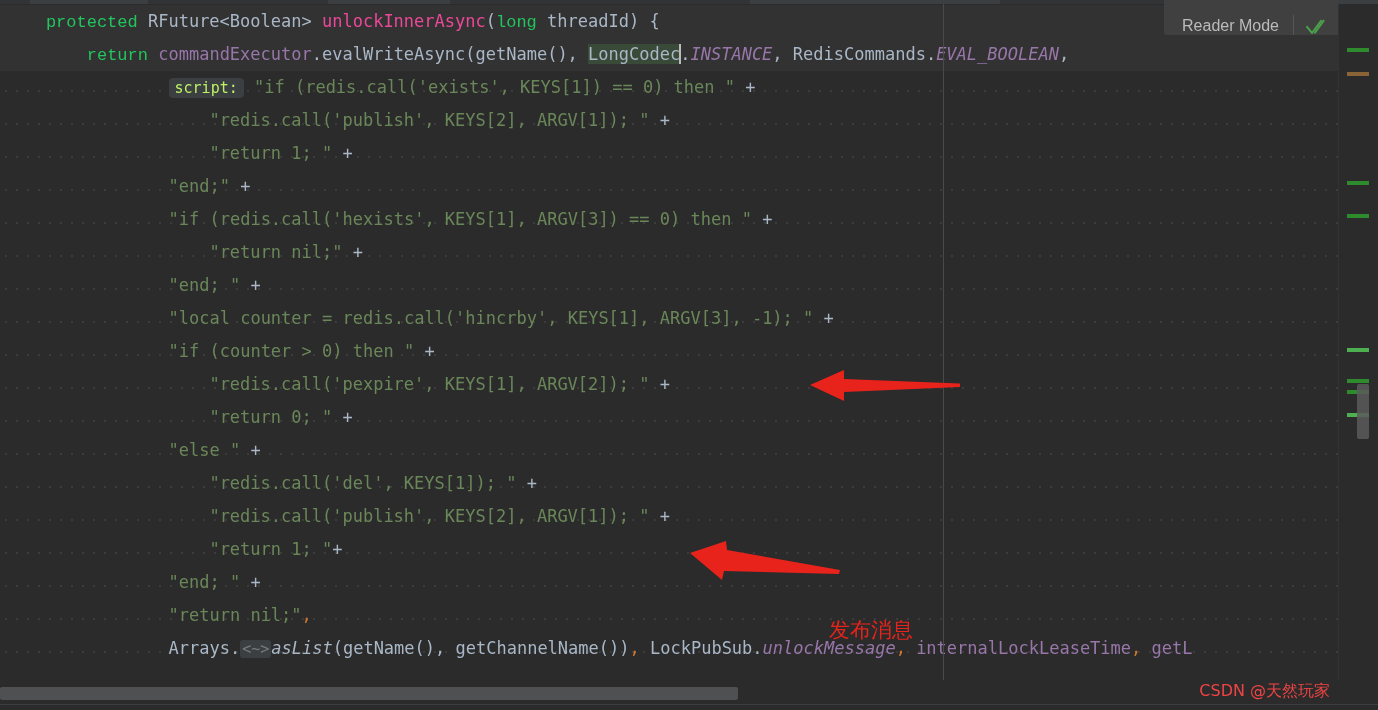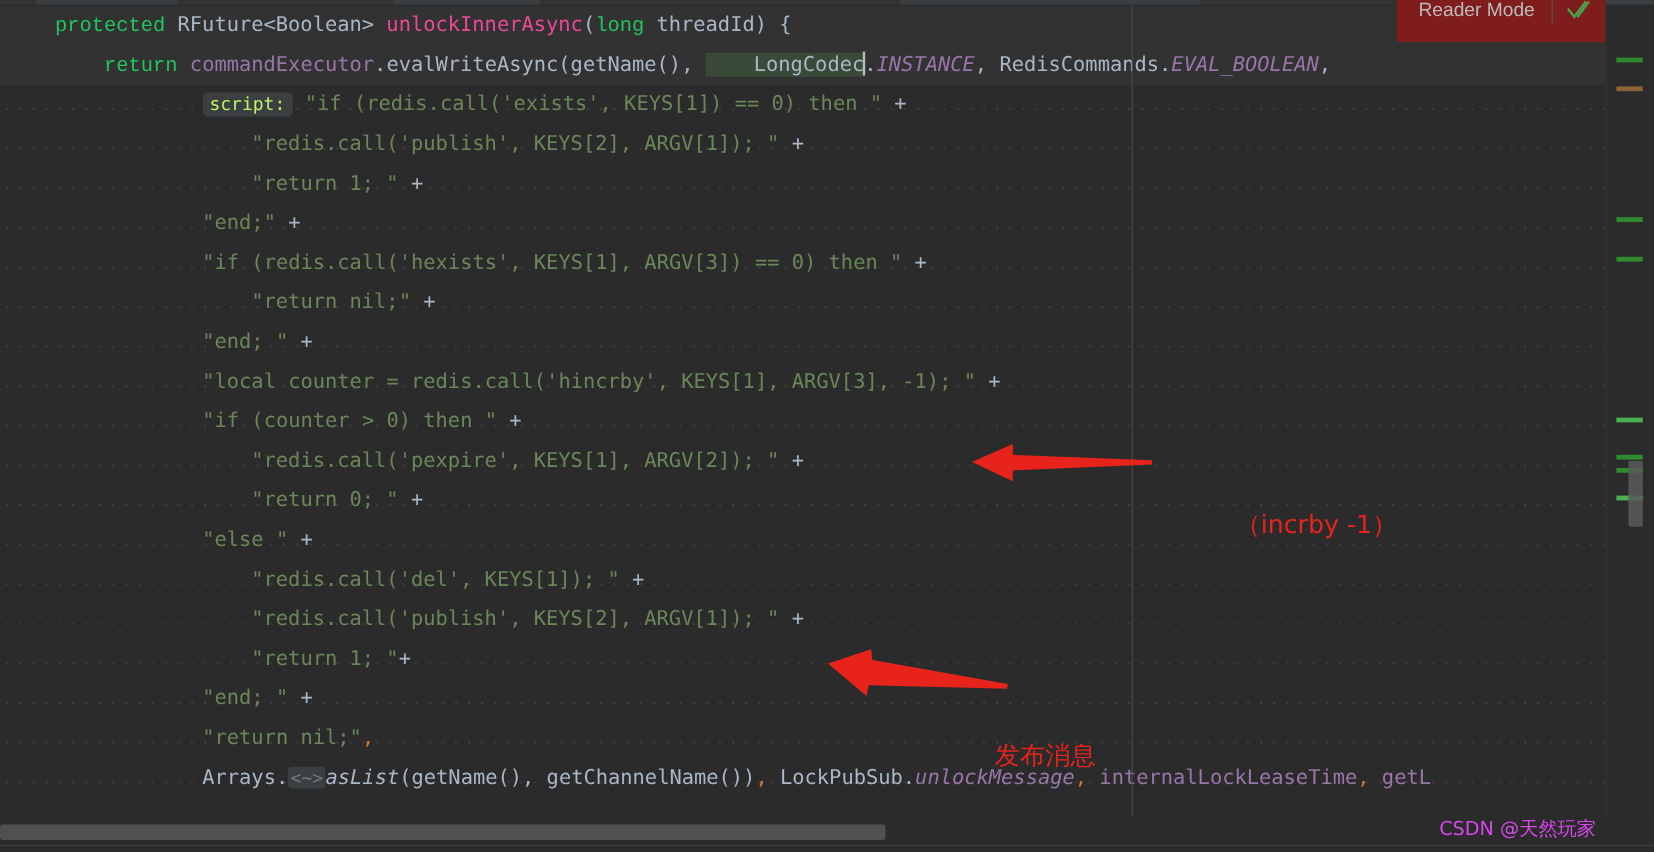--- a/index.html
+++ b/index.html
@@ -57,21 +57,21 @@
   .method  { color: #ec4899; }
   .field   { color: #9876aa; }
   .str     { color: #6a8759; }
   .plain   { color: #a9b7c6; }
   .statfld { color: #9876aa; font-style: italic; }
   .statmth { color: #a9b7c6; font-style: italic; }
   .punc    { color: #cc7832; }
   .plus    { color: #a9b7c6; }
 
   
-  .sel-hl { background: #3a4a38; padding-left: 40px; }
+  .sel-hl { background: #3a4a38; }
   .caret {
     display: inline-block; width: 2px; height: 20px; background: #bbbbbb;
     vertical-align: -4px; margin: 0 -1px;
   }
 
   
   .inlay {
     background: #3b3f41; color: #bef264;
     border-radius: 4px; padding: 1px 6px; font-size: 15px;
     font-style: normal;
@@ -83,22 +83,22 @@
 
   
   .ruler {
     position: absolute; left: 943px; top: 4px; width: 1px; height: 676px;
     background: #4a4a4a;
   }
 
   
   .reader-widget {
     position: absolute; right: 40px; top: 0px;
-    height: 35px; display: flex; align-items: flex-start;
-    background: #7f1d1d;
+    height: 35px; display: flex; align-items: flex-end;
+    background: #404040;
     padding: 0 0 0 18px;
     border-radius: 0 0 0 3px;
   }
   .reader-label {
     font-family: "Liberation Sans", sans-serif;
     font-size: 16px; color: #bbbbbb; padding-right: 14px;
   }
   .reader-sep { width: 1px; height: 20px; background: #555; }
   .reader-check { padding: 0 10px 0 12px; display: flex; align-items: center; }
 
@@ -137,21 +137,21 @@
     position: absolute;
     font-family: "DejaVu Sans", "Liberation Sans", sans-serif;
     color: #e8231c; font-size: 21px; line-height: 29px;
     white-space: pre;
   }
 
   
   .watermark {
     position: absolute; right: 48px; bottom: 8px;
     font-family: "DejaVu Sans", "Liberation Sans", sans-serif;
-    font-size: 16px; color: #d946ef; white-space: pre;
+    font-size: 16px; color: #ef4444; white-space: pre;
   }
 </style>
 </head>
 <body>
 
 <div id="root">
 
   <div class="top-strip">
     <div class="top-strip-seg" style="left:0;width:30px;"></div>
     <div class="top-strip-seg" style="left:148px;width:180px;"></div>
@@ -189,21 +189,20 @@
 
   <svg class="arrow" style="left:810px; top:366px;" width="150" height="40" viewBox="0 0 150 40">
     <polygon points="0,19 34,4 34,13 150,17.5 150,21 34,26 34,35" fill="#e8231c"></polygon>
   </svg>
 
   <svg class="arrow" style="left:690px; top:541px;" width="150" height="42" viewBox="0 0 150 42">
     <polygon points="0,12 36,0 37,9 150,29 149,33 34,30 32,39" fill="#e8231c"></polygon>
   </svg>
 
   <div class="anno" style="left:972px; top:365px; width:250px;">
-    <div style="text-align:center;">（incrby -1）</div>
   </div>
 
   <div class="anno" style="left:829px; top:558px; width:160px;">
     <div>发布消息</div>
   </div>
 
   <div class="reader-widget">
     <span class="reader-label">Reader Mode</span>
     <span class="reader-sep"></span>
     <span class="reader-check">

